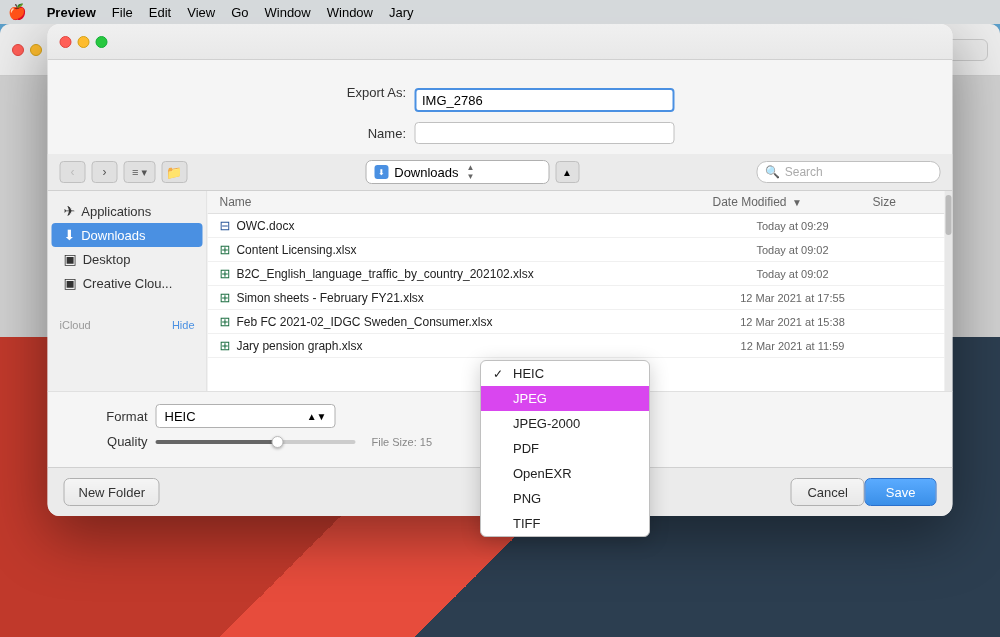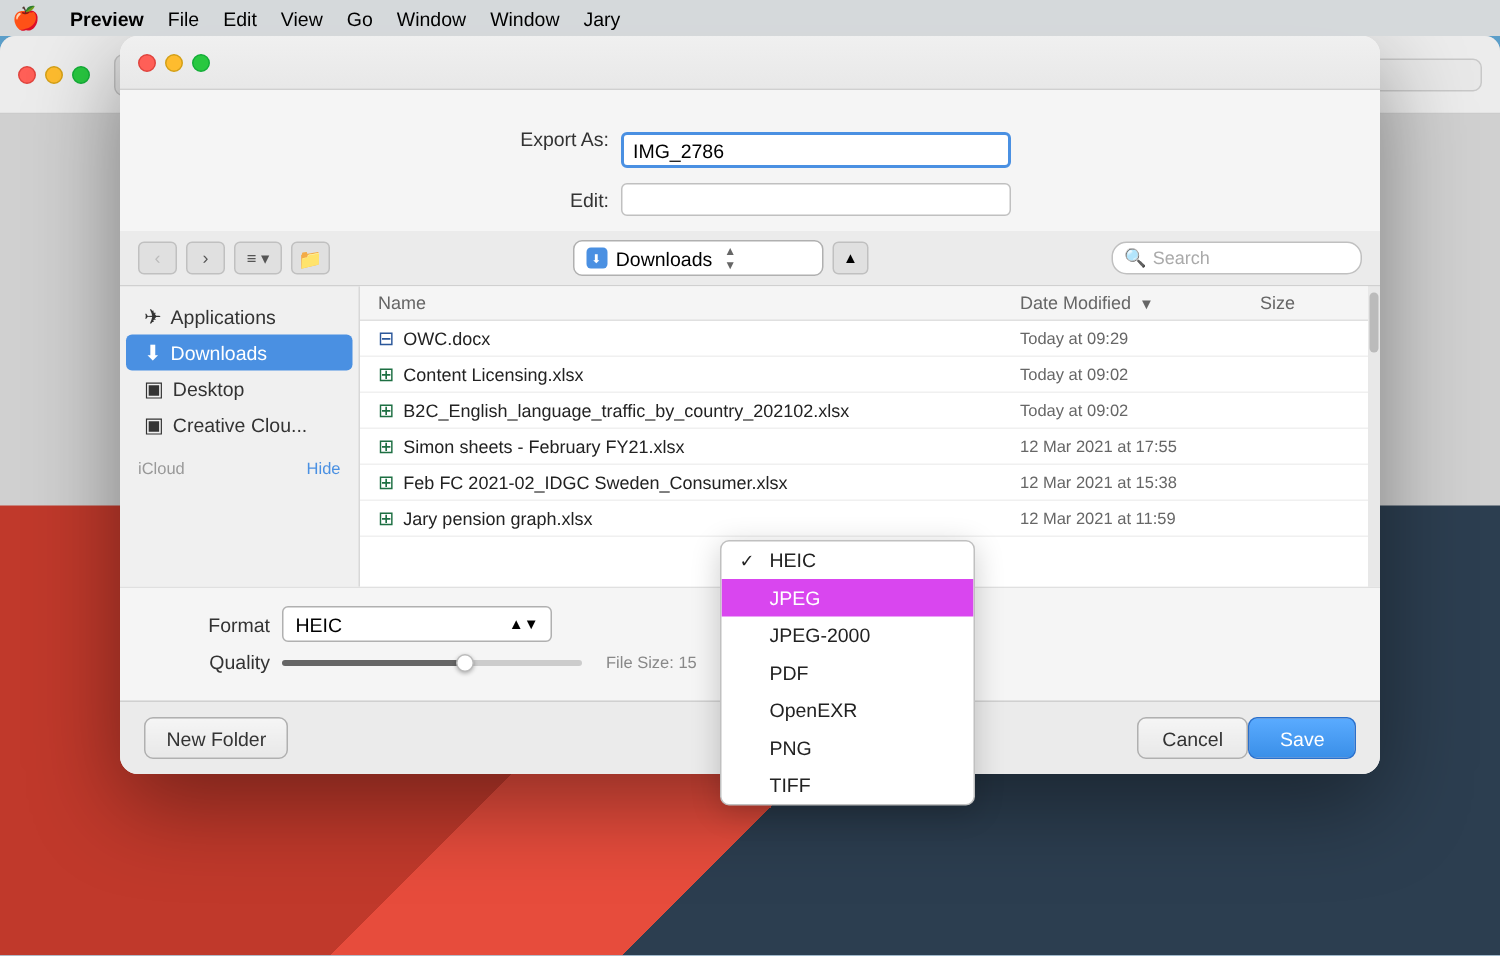--- a/index.html
+++ b/index.html
@@ -121,21 +121,21 @@
       height: 300px;
       background: linear-gradient(135deg, #c0392b 40%, #e74c3c 40%, #e74c3c 55%, #2c3e50 55%);
     }
 
     
     .dialog-overlay {
       position: absolute;
       top: 24px;
       left: 50%;
       transform: translateX(-50%);
-      width: 840px;
+      width: 905px;
       background: #f5f5f5;
       border-radius: 12px;
       box-shadow: 0 20px 60px rgba(0,0,0,0.4);
       z-index: 50;
       overflow: hidden;
     }
 
     
     .dialog-titlebar {
       height: 36px;
@@ -324,21 +324,21 @@
       background: #4a90e2;
       color: white;
     }
     .sidebar-item.active .sidebar-icon { color: white; }
     .sidebar-icon { font-size: 14px; }
     .sidebar-hide-row {
       display: flex;
       align-items: center;
       justify-content: space-between;
       padding: 4px 12px;
-      margin-top: 8px;
+      margin-top: 20px;
     }
     .sidebar-hide-label { font-size: 11px; color: #999; }
     .sidebar-hide-btn { font-size: 11px; color: #4a90e2; cursor: pointer; }
 
     
     .file-list {
       flex: 1;
       overflow: hidden;
       background: white;
     }
@@ -359,21 +359,21 @@
     .file-row {
       display: flex;
       align-items: center;
       padding: 4px 12px;
       border-bottom: 1px solid #f0f0f0;
       font-size: 12px;
     }
     .file-icon-excel { color: #1d6f42; font-size: 13px; margin-right: 6px; }
     .file-icon-word { color: #2b579a; font-size: 13px; margin-right: 6px; }
     .file-name { flex: 1; color: #222; }
-    .file-date { width: 160px; color: #666; font-size: 11px; }
+    .file-date { width: 160px; color: #666; font-size: 11px; text-align: center; }
     .file-size { width: 60px; color: #666; font-size: 11px; }
 
     
     .scrollbar-track {
       width: 8px;
       background: #e8e8e8;
       flex-shrink: 0;
     }
     .scrollbar-thumb {
       width: 6px;
@@ -570,21 +570,21 @@
       <div class="dialog-tl dialog-tl-green"></div>
     </div>
   </div>
 
   <div class="export-row">
     <span class="export-label">Export As:</span>
     <input class="export-input" type="text" value="IMG_2786" style="">
   </div>
 
   <div class="tags-row">
-    <span class="tags-label">Edit:</span>
+    <span class="tags-label">Name:</span>
     <input class="tags-input" type="text" style="">
   </div>
 
   <div class="browser-toolbar">
     <div class="nav-btn disabled">‹</div>
     <div class="nav-btn">›</div>
     <div class="view-btn">≡ ▾</div>
     <div class="folder-btn">📁</div>
 
     <div style="flex:1;"></div>

